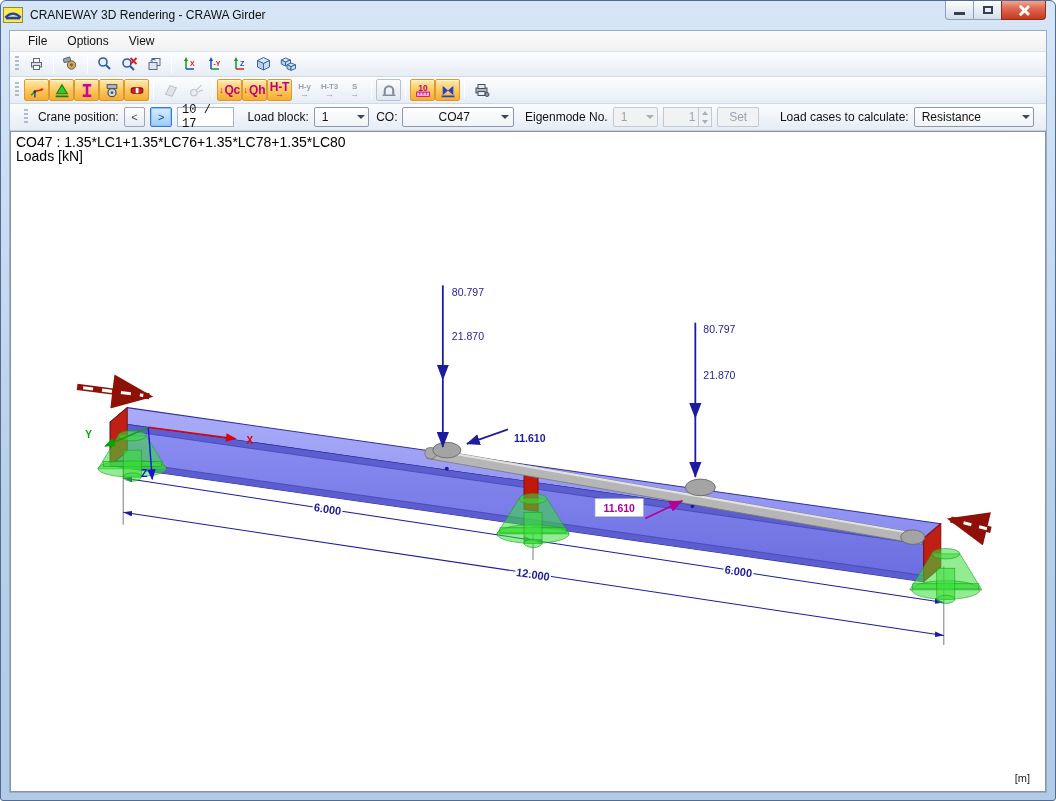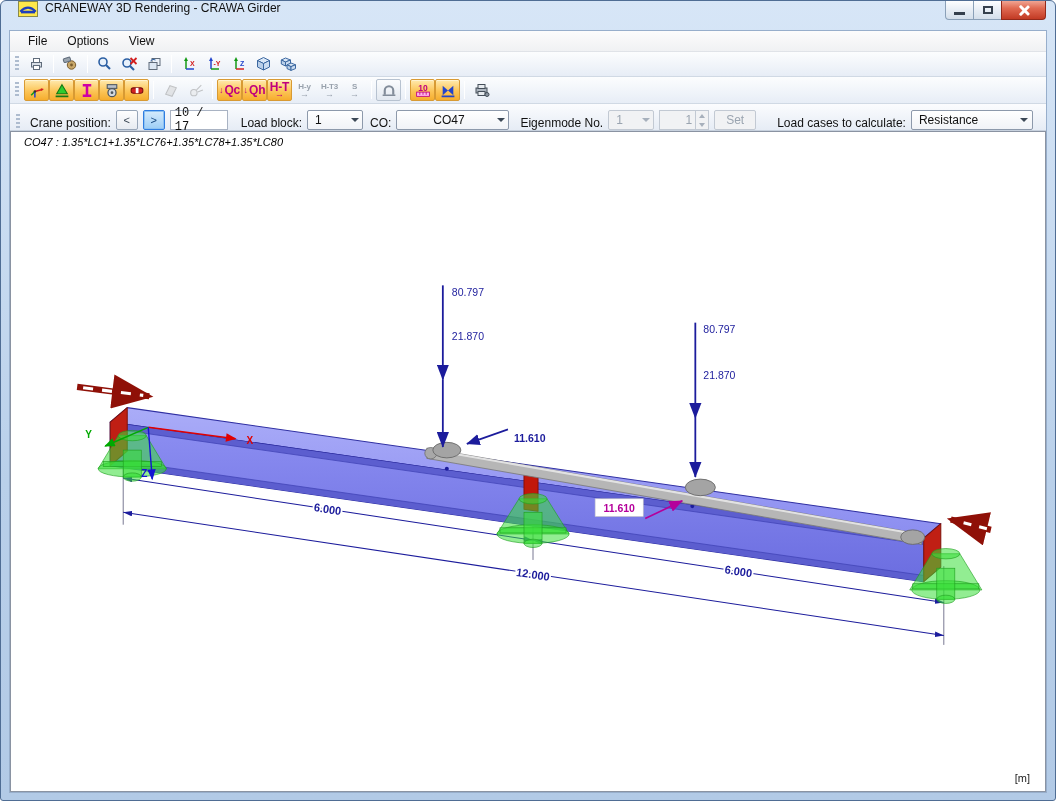--- a/index.html
+++ b/index.html
@@ -4,21 +4,21 @@
 <style>
   html,body{margin:0;padding:0;background:#fff;}
   *{box-sizing:border-box;}
   .win{
     position:relative;width:1056px;height:801px;
     border:1px solid #4f6d94;border-radius:6px 6px 3px 3px;
     background:linear-gradient(#d7e6f7,#b9d0ea 60%,#b2cae6);
     font-family:"Liberation Sans",sans-serif;overflow:hidden;
   }
   
-  .titlebar{height:28px;display:flex;padding-left:17px;gap:7px;}
+  .titlebar{height:28px;display:flex;align-items:center;padding-left:2px;gap:7px;}
   .app-icon{width:20px;height:16px;border:1px solid #8a8a4a;background:#ffe84a;display:block;}
   .title-text{font-size:12px;color:#101010;}
   .caption{position:absolute;top:0;right:9px;display:flex;}
   .cbtn{width:29px;height:19px;border:1px solid #8aa0b8;border-top:none;margin-left:-1px;
         background:linear-gradient(#fdfeff,#e9eff6 45%,#d4dfeb);
         display:flex;align-items:center;justify-content:center;}
   .cbtn:first-child{border-radius:0 0 0 4px;}
   .cbtn.close{width:45px;border-radius:0 0 4px 0;border-color:#93291a;
         background:linear-gradient(#f0a593,#e06a52 40%,#c23a24);}
   .g-min{width:11px;height:3px;background:#35404d;margin-top:7px;}
@@ -44,22 +44,22 @@
   .tbtn.gold{background:linear-gradient(#ffeaae,#fcc558 55%,#f6ad2e);border-color:#d89a33;
     box-shadow:inset 0 1px 0 #fff3cf;}
   .tbtn.lite{background:linear-gradient(#fbfcfd,#e2e8f0);border-color:#b7c2d0;}
   .tbtn.dis{opacity:.5;filter:grayscale(1);}
   .ic-mag{font-size:12px;font-weight:bold;color:#c0007e;line-height:8px;letter-spacing:-.2px;}
   .ic-gray{font-size:8px;font-weight:bold;color:#98a1ac;line-height:8px;letter-spacing:-.2px;}
   .ic-arr-m{font-size:9px;line-height:7px;color:#c0007e;font-weight:bold;}
   .ic-arr-g{font-size:9px;line-height:7px;color:#98a1ac;font-weight:bold;}
   .ld{display:flex;align-items:center;gap:1px;}
   
-  .cranebar{height:27px;display:flex;align-items:flex-end;background:linear-gradient(#fbfcfe,#e6ecf5);
-    border-bottom:1px solid #c7d1de;padding:0 4px;font-size:12px;color:#111;gap:5px;flex:0 0 auto;}
+  .cranebar{height:27px;display:flex;align-items:center;background:linear-gradient(#fbfcfe,#e6ecf5);
+    border-bottom:1px solid #c7d1de;padding:0 12px;font-size:12px;color:#111;gap:5px;flex:0 0 auto;}
   .lbl{white-space:nowrap;}
   .nav-btn{width:22px;height:20px;border:1px solid #98a6b8;border-radius:2px;font-size:11px;color:#3c4856;
     background:linear-gradient(#fefefe,#e7ebf1);display:flex;align-items:center;justify-content:center;}
   .nav-btn.active{border-color:#2f7de0;background:linear-gradient(#d6ebfc,#9ccdf6);box-shadow:inset 0 0 0 1px #8ec2f2;color:#16467e;}
   .field{border:1px solid #a9b3c3;background:#fff;height:20px;padding:0 4px;font-size:12px;
     display:flex;align-items:center;justify-content:center;}
   .pos-field{width:58px;font-family:Liberation Mono, monospace;}
   .combo{border:1px solid #8d99ab;border-radius:2px;background:linear-gradient(#ffffff,#f1f3f7);
     height:20px;display:flex;align-items:center;padding-left:7px;font-size:12px;}
   .combo .sp{flex:1;}
@@ -70,21 +70,21 @@
   .spin{width:50px;height:20px;border:1px solid #c2c9d3;background:#f1f2f4;display:flex;align-items:center;}
   .spin .val{flex:1;text-align:right;padding-right:3px;font-size:12px;color:#9aa4b0;}
   .spin .ud{width:13px;height:100%;border-left:1px solid #c2c9d3;display:flex;flex-direction:column;}
   .spin .u,.spin .d{flex:1;display:flex;align-items:center;justify-content:center;}
   .tri-u{width:0;height:0;border-left:3px solid transparent;border-right:3px solid transparent;border-bottom:4px solid #a7b0bc;}
   .tri-d{width:0;height:0;border-left:3px solid transparent;border-right:3px solid transparent;border-top:4px solid #a7b0bc;}
   .btn-set{width:42px;height:20px;border:1px solid #c2c9d3;border-radius:2px;background:#f1f2f4;
     color:#9aa4b0;font-size:12px;display:flex;align-items:center;justify-content:center;}
   
   .canvas{flex:1;position:relative;background:#fff;border:1px solid #8a93a2;margin:0;overflow:hidden;}
-  .overlay-text{position:absolute;left:13px;top:3px;font-size:11px;color:#000;line-height:14px;font-style:italic;}
+  .overlay-text{position:absolute;left:5px;top:3px;font-size:14px;color:#000;line-height:14px;}
   .unit-label{position:absolute;right:15px;bottom:7px;font-size:11px;color:#222;}
   svg.scene{position:absolute;inset:0;width:100%;height:100%;display:block;}
   .dimline{stroke:#1c1c9c;stroke-width:1;}
   .extline{stroke:#5a5a7a;stroke-width:.8;}
   .dimlab{font:bold 11px "Liberation Sans",sans-serif;fill:#1c1c9c;text-anchor:middle;
     paint-order:stroke;stroke:#fff;stroke-width:3.5;}
   .loadlab{font:10.5px "Liberation Sans",sans-serif;fill:#1c1c9c;}
   .loadlab.b{font-weight:bold;}
   .maglab{font:bold 10.5px "Liberation Sans",sans-serif;fill:#b4009b;text-anchor:middle;}
   .axlab{font:bold 10px "Liberation Sans",sans-serif;}
@@ -512,19 +512,20 @@
         </g>
         <g>
           <line x1="645" y1="506" x2="682" y2="489" stroke="#b4009b" stroke-width="1.6" marker-end="url(#mMag)"></line>
           <rect x="595" y="487" width="48" height="17" fill="#fff" stroke="#c9c9c9" stroke-width=".6"></rect>
           <text class="maglab" x="619" y="500">11.610</text>
         </g>
       </svg>
 
       <div class="overlay-text">
         <div>CO47 : 1.35*LC1+1.35*LC76+1.35*LC78+1.35*LC80</div>
+        <div>Loads [kN]</div>
       </div>
       <div class="unit-label">[m]</div>
     </div>
 
 
   </div>
 </div>
 
 </body></html>

